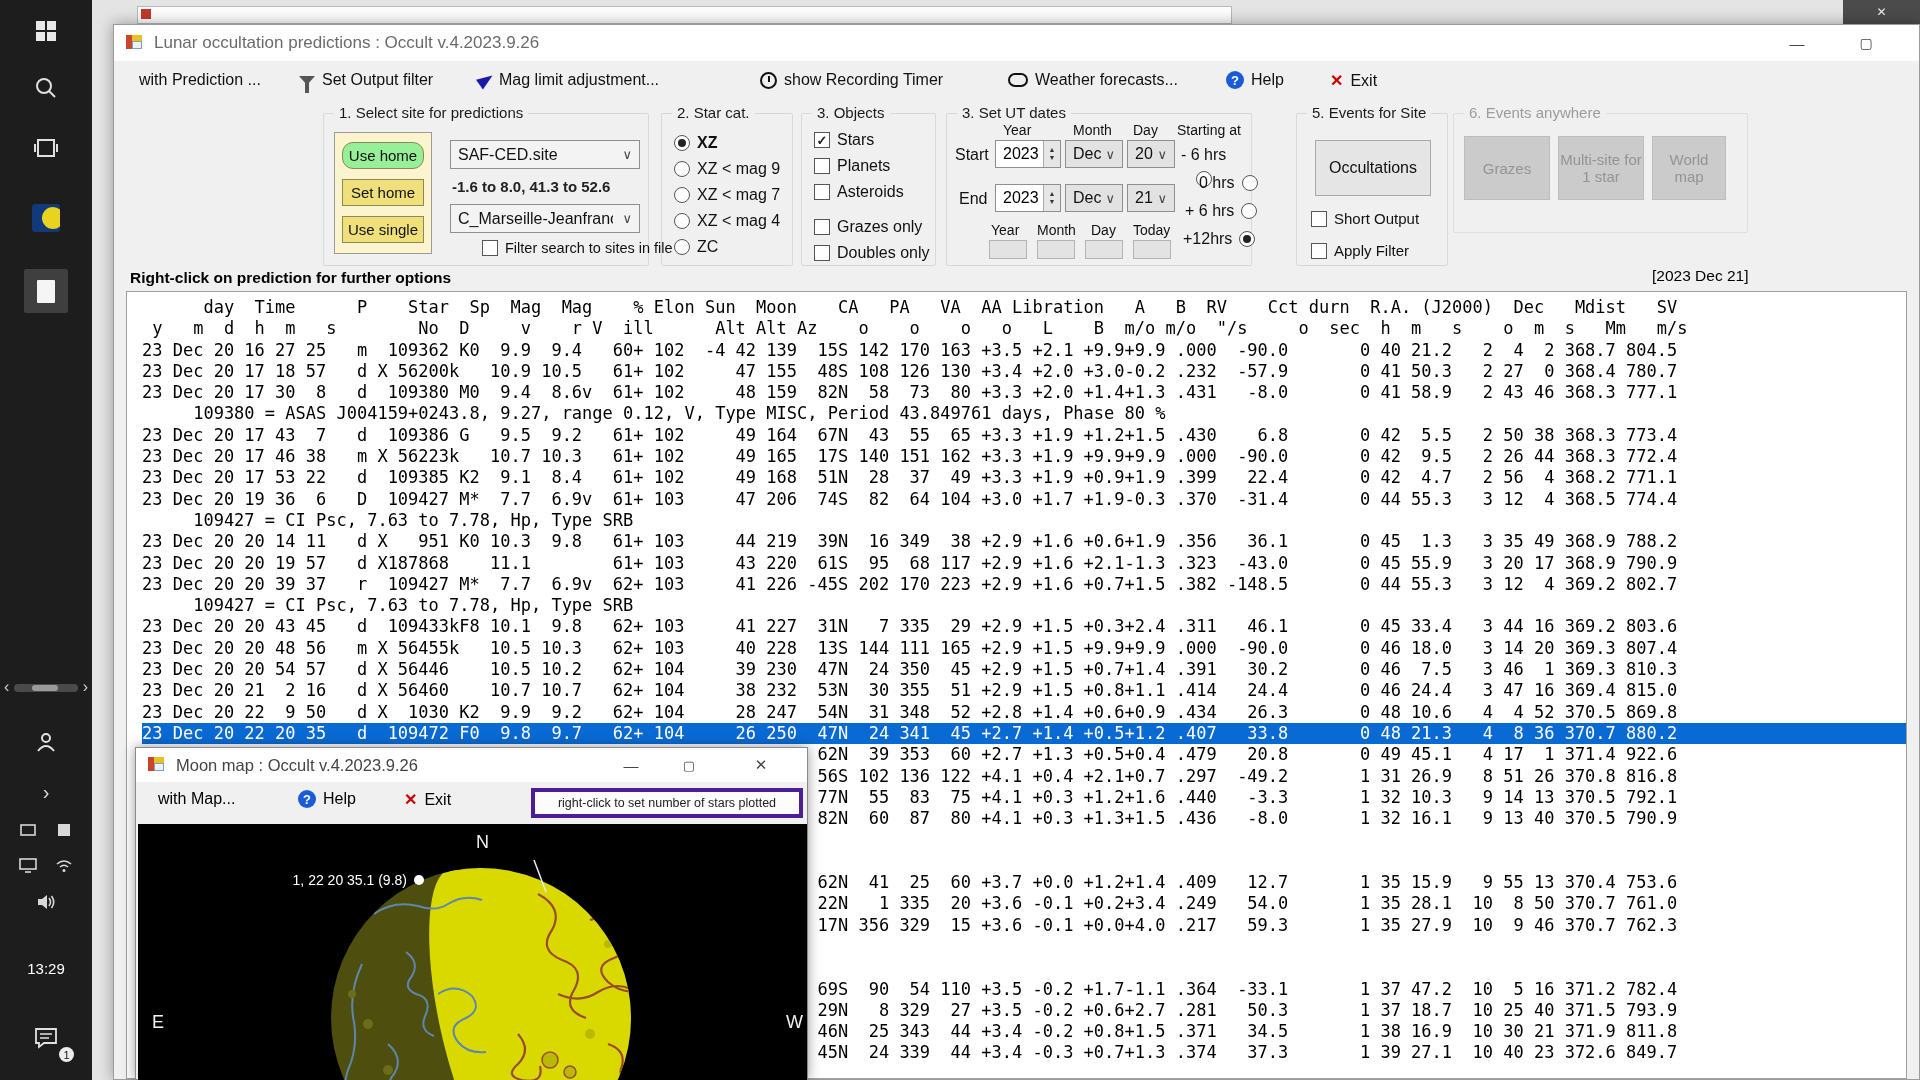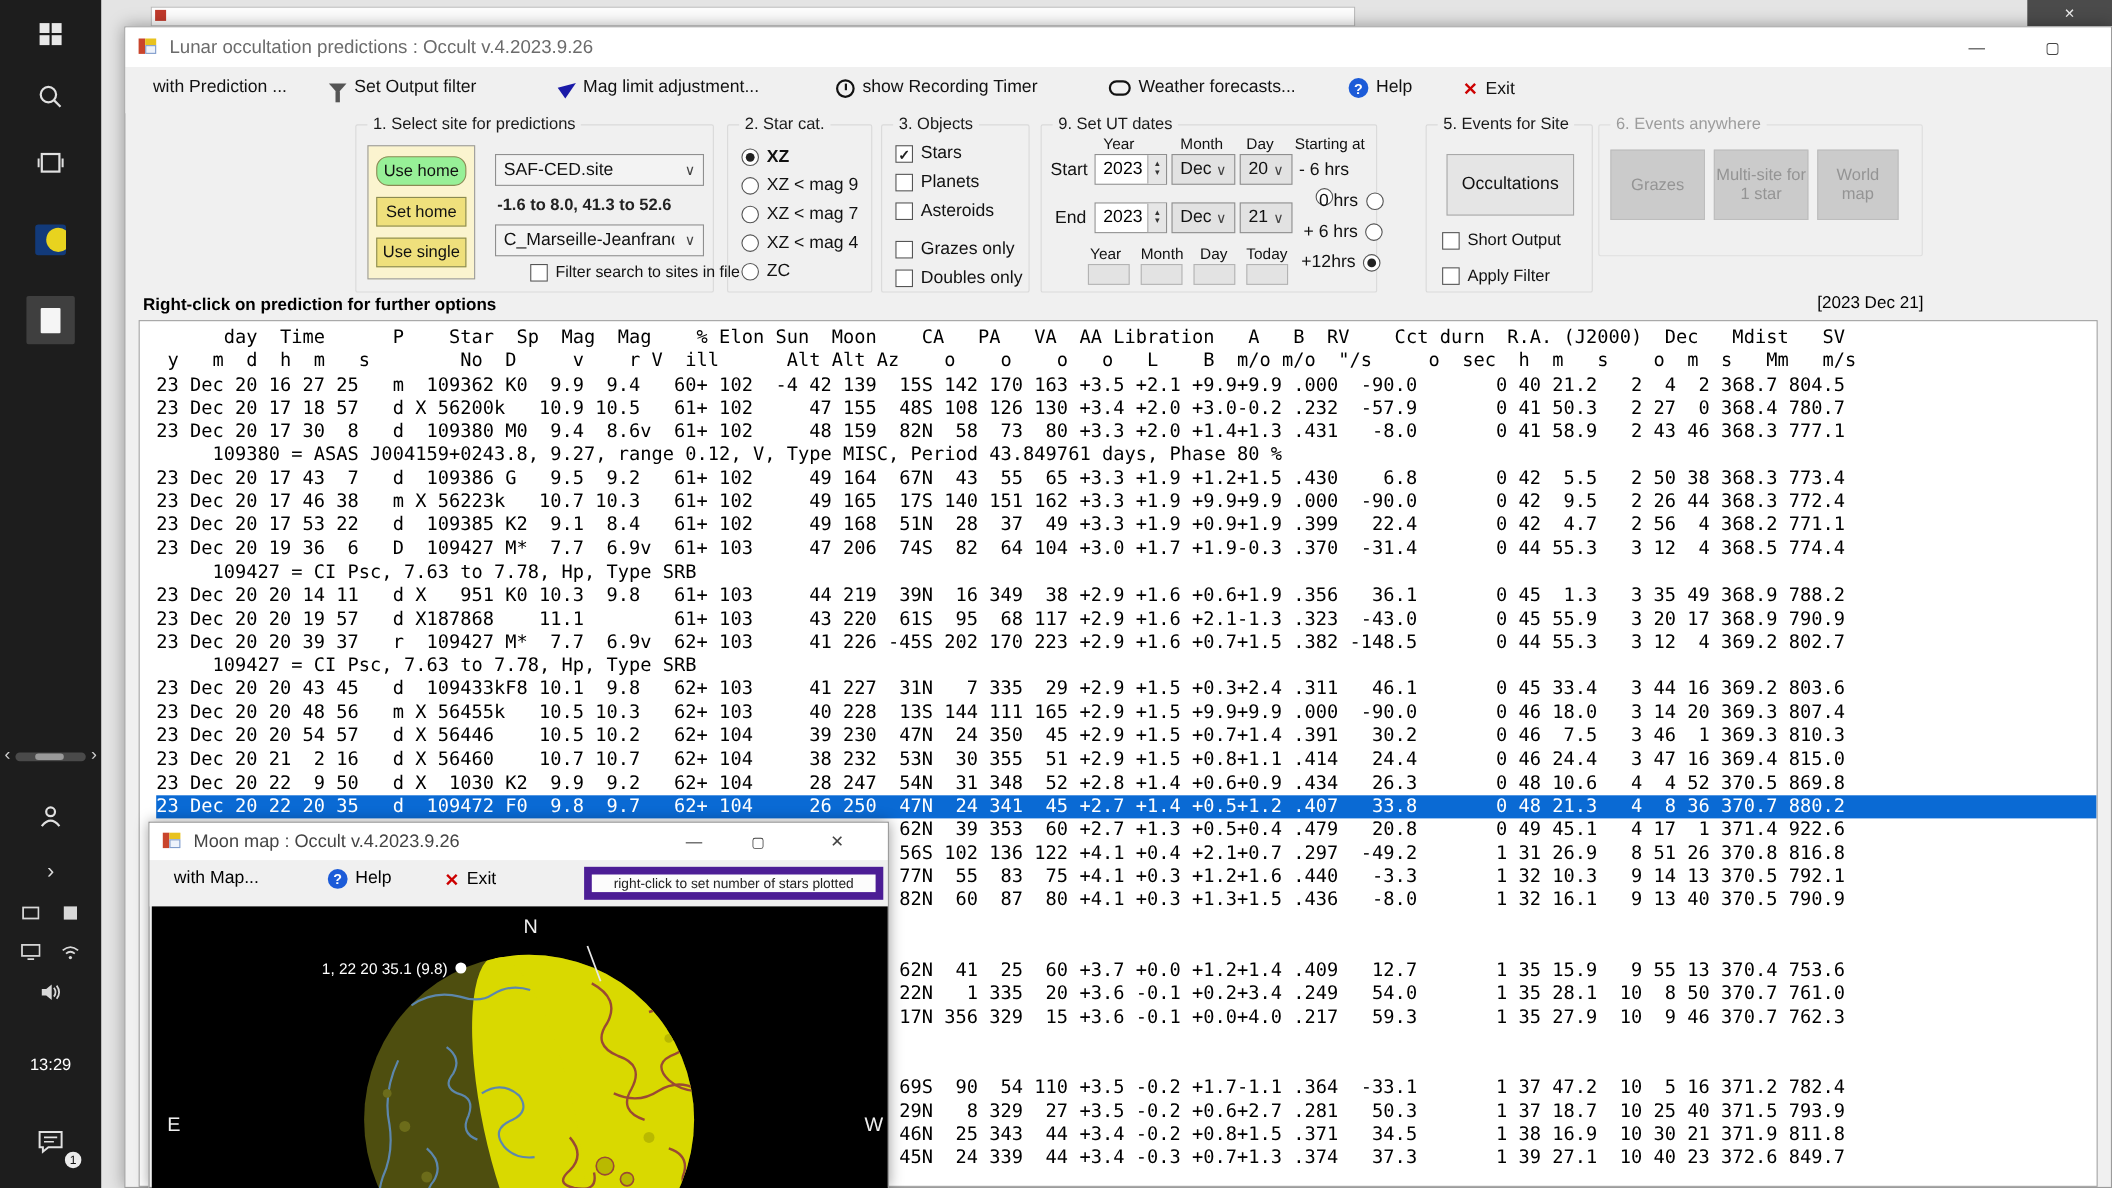--- a/index.html
+++ b/index.html
@@ -85,21 +85,21 @@
   
   .tablewrap { position:absolute; left:12px; right:12px; top:266px; bottom:0; background:#ffffff; border:1px solid #a0a0a0; overflow:hidden; }
   .tablescroll { position:absolute; left:15px; top:5px; right:0; }
   .trow { white-space:pre; font-family:"DejaVu Sans Mono", monospace; font-size:17px; line-height:21.3px; color:#000; }
   .trow.sel { background:#0a6ad4; color:#ffffff; }
 
   
   .moonwin { left:135px; top:747px; width:673px; height:333px; background:#f0f0f0; border:1px solid #8a8a8a; box-shadow:0 0 12px rgba(0,0,0,.4); z-index:40; }
   .moon-title { position:absolute; left:0; top:0; right:0; height:34px; background:#fff; display:flex; align-items:center; }
   .moon-menu { position:absolute; left:0; top:34px; right:0; height:42px; background:#f0f0f0; font-size:16px; }
-  .moon-hint { position:absolute; right:4px; top:6px; width:272px; height:30px; background:#fcfcfc; border:7px solid #4c1d95; font-size:12.5px; color:#222; display:flex; align-items:center; justify-content:center; white-space:nowrap; }
+  .moon-hint { position:absolute; right:4px; top:6px; width:272px; height:30px; background:#fcfcfc; border:4px solid #4c1d95; font-size:12.5px; color:#222; display:flex; align-items:center; justify-content:center; white-space:nowrap; }
   .mooncanvas { position:absolute; left:2px; top:76px; width:669px; height:256px; background:#000; overflow:hidden; }
   .moon-dir { position:absolute; color:#f0f0f0; font-size:18px; }
   .marker-label { position:absolute; color:#fff; font-size:14px; white-space:nowrap; }
 </style>
 </head>
 <body>
 
 <div class="page">
 
   <div class="abs bg-strip"></div>
@@ -121,21 +121,21 @@
     </div>
 
     <div class="toolbar">
       <div class="tool-item" style="left:25px;">
           <span>with Prediction ...</span>
         </div>
       <div class="tool-item" style="left:185px;">
           <span class="funnel"></span>
           <span>Set Output filter</span>
         </div>
-      <div class="tool-item" style="left:397px;">
+      <div class="tool-item" style="left:366px;">
           <span class="pen"></span>
           <span>Mag limit adjustment...</span>
         </div>
       <div class="tool-item" style="left:646px;">
           <span class="clockico"></span>
           <span>show Recording Timer</span>
         </div>
       <div class="tool-item" style="left:894px;">
           <span class="weatherico"></span>
           <span>Weather forecasts...</span>
@@ -219,21 +219,21 @@
           <span class="box"></span>
           <span class="lbl">Grazes only</span>
         </div>
       <div class="chk" style="left:12px; top:130px;">
           <span class="box"></span>
           <span class="lbl">Doubles only</span>
         </div>
     </div>
 
     <div class="grp" style="left:832px; top:88px; width:306px; height:153px;">
-      <span class="grp-label">9. Set UT dates</span>
+      <span class="grp-label">3. Set UT dates</span>
       <div class="small-label" style="left:56px; top:8px;">Year</div>
       <div class="small-label" style="left:126px; top:8px;">Month</div>
       <div class="small-label" style="left:186px; top:8px;">Day</div>
       <div class="small-label" style="left:230px; top:8px;">Starting at</div>
 
       <div class="small-label" style="left:8px; top:32px; font-size:16px;">Start</div>
       <div class="spin" style="left:48px; top:26px; width:66px; height:28px;">
           <span>2023</span>
           <span class="arrows">▲<br>▼</span>
         </div>

